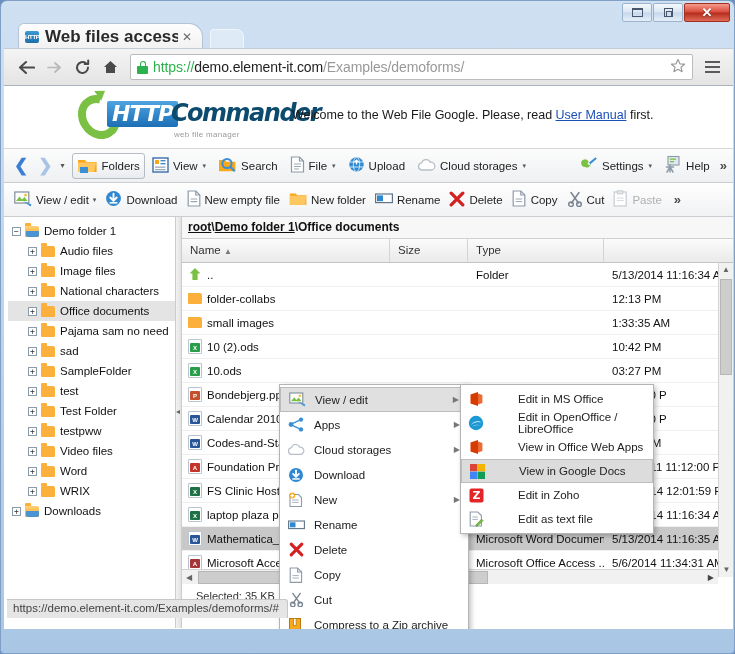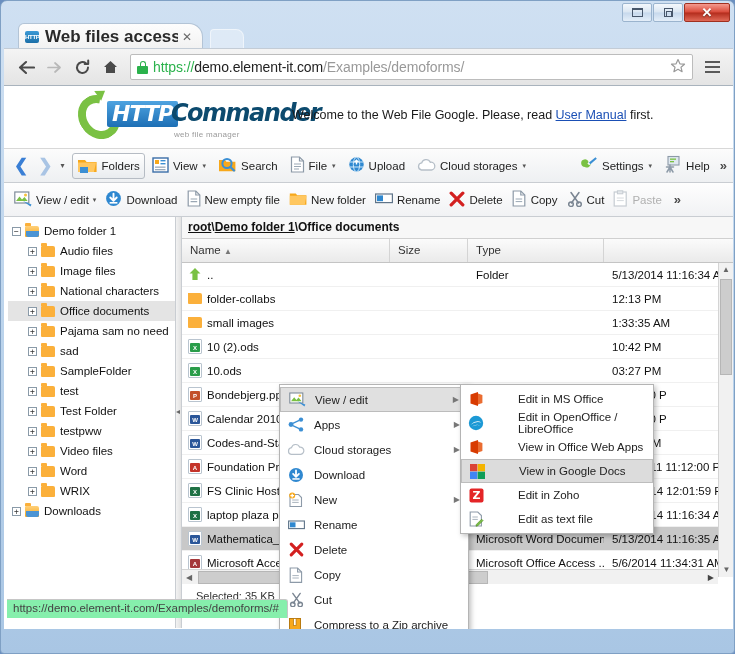--- a/index.html
+++ b/index.html
@@ -224,21 +224,21 @@
     background:#fff; border:1px solid #b4b4b4; box-shadow:2px 2px 5px rgba(0,0,0,.25);
     padding:2px 0; z-index:50;
   }
   .smi { display:flex; align-items:center; height:24px; font-size:11.5px; color:#222; padding:0 6px;gap:24px; }
   .smi.hl { background:#dcdcdc; border:1px solid #bdbdbd; }
   .smi .mico { width:18px; height:17px; margin-right:9px; flex:none; display:flex; align-items:center; justify-content:center; }
 
   
   #statusbubble {
     position:absolute; left:3px; bottom:11px; height:19px; max-width:430px;
-    background:#86efac; border:1px solid #c6c6c6; border-left:none; border-bottom:none;
+    background:#e5e5e5; border:1px solid #c6c6c6; border-left:none; border-bottom:none;
     border-radius:0 3px 0 0; font-size:11.5px; color:#444;
     padding:2px 8px 0 6px; white-space:nowrap; z-index:60;
   }
 </style>
 </head>
 <body>
 
 <div id="window">
 
   <div id="titlebar">

